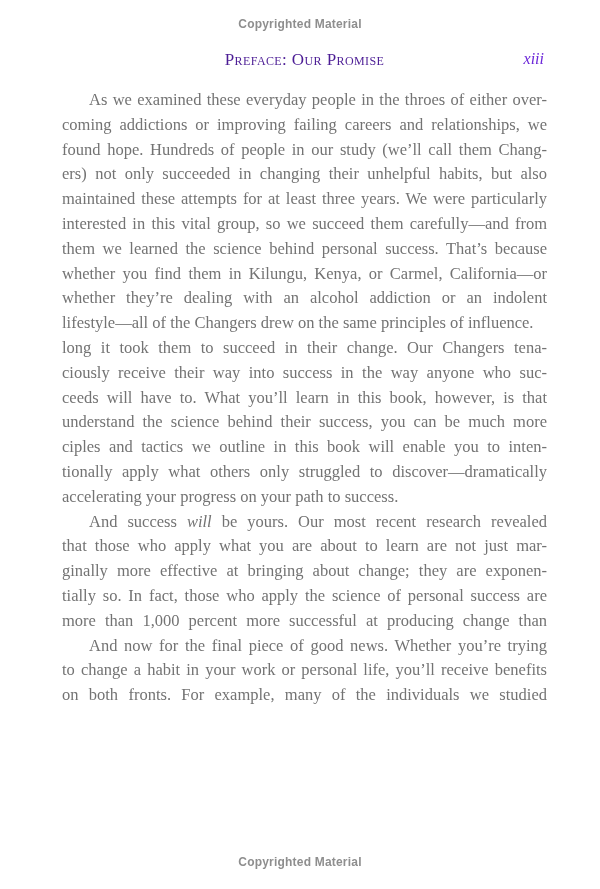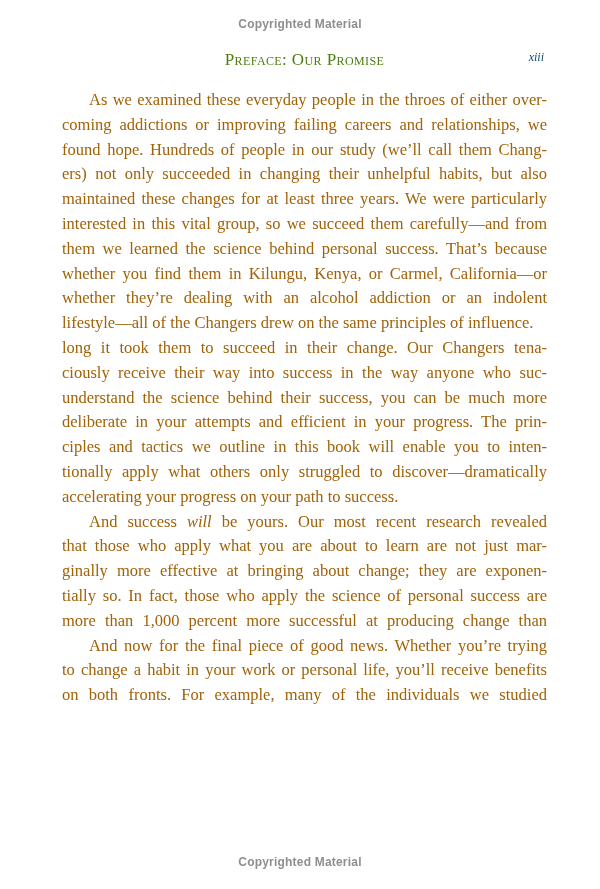--- a/index.html
+++ b/index.html
@@ -35,36 +35,36 @@
     width: 485px;
     height: 20px;
   }
   .running-title {
     display: block;
     width: 100%;
     text-align: center;
     font-variant: small-caps;
     font-size: 17px;
     letter-spacing: 0.4px;
-    color: #4d7c0f;
+    color: #4c1d95;
   }
   .page-number {
     position: absolute;
     right: 3px;
     top: 0;
     font-style: italic;
-    font-size: 12px;
-    color: #0c4a6e;
+    font-size: 16px;
+    color: #6d28d9;
   }
   .body-text {
     position: absolute;
     top: 88px;
     left: 62px;
     width: 485px;
-    color: #a16207;
+    color: #737373;
     font-size: 16.5px;
     line-height: 24.8px;
   }
   .line {
     text-align: justify;
     text-align-last: justify;
     white-space: normal;
   }
   .line.para-end {
     text-align-last: left;
@@ -90,30 +90,30 @@
   <div class="page-header">
     <span class="running-title">Preface: Our Promise</span>
     <span class="page-number">xiii</span>
   </div>
 
   <div class="body-text">
       <div class="line first">As we examined these everyday people in the throes of either over-</div>
       <div class="line">coming addictions or improving failing careers and relationships, we</div>
       <div class="line">found hope. Hundreds of people in our study (we’ll call them Chang-</div>
       <div class="line">ers) not only succeeded in changing their unhelpful habits, but also</div>
-      <div class="line">maintained these changes for at least three years. We were particularly</div>
+      <div class="line">maintained these attempts for at least three years. We were particularly</div>
       <div class="line">interested in this vital group, so we succeed them carefully—and from</div>
       <div class="line">them we learned the science behind personal success. That’s because</div>
       <div class="line">whether you find them in Kilungu, Kenya, or Carmel, California—or</div>
       <div class="line">whether they’re dealing with an alcohol addiction or an indolent</div>
       <div class="line para-end">lifestyle—all of the Changers drew on the same principles of influence.</div>
       <div class="line">long it took them to succeed in their change. Our Changers tena-</div>
       <div class="line">ciously receive their way into success in the way anyone who suc-</div>
+      <div class="line">ceeds will have to. What you’ll learn in this book, however, is that</div>
       <div class="line">understand the science behind their success, you can be much more</div>
-      <div class="line">deliberate in your attempts and efficient in your progress. The prin-</div>
       <div class="line">ciples and tactics we outline in this book will enable you to inten-</div>
       <div class="line">tionally apply what others only struggled to discover—dramatically</div>
       <div class="line para-end">accelerating your progress on your path to success.</div>
       <div class="line first">And success <i>will</i> be yours. Our most recent research revealed</div>
       <div class="line">that those who apply what you are about to learn are not just mar-</div>
       <div class="line">ginally more effective at bringing about change; they are exponen-</div>
       <div class="line">tially so. In fact, those who apply the science of personal success are</div>
       <div class="line">more than 1,000 percent more successful at producing change than</div>
       <div class="line first">And now for the final piece of good news. Whether you’re trying</div>
       <div class="line">to change a habit in your work or personal life, you’ll receive benefits</div>

